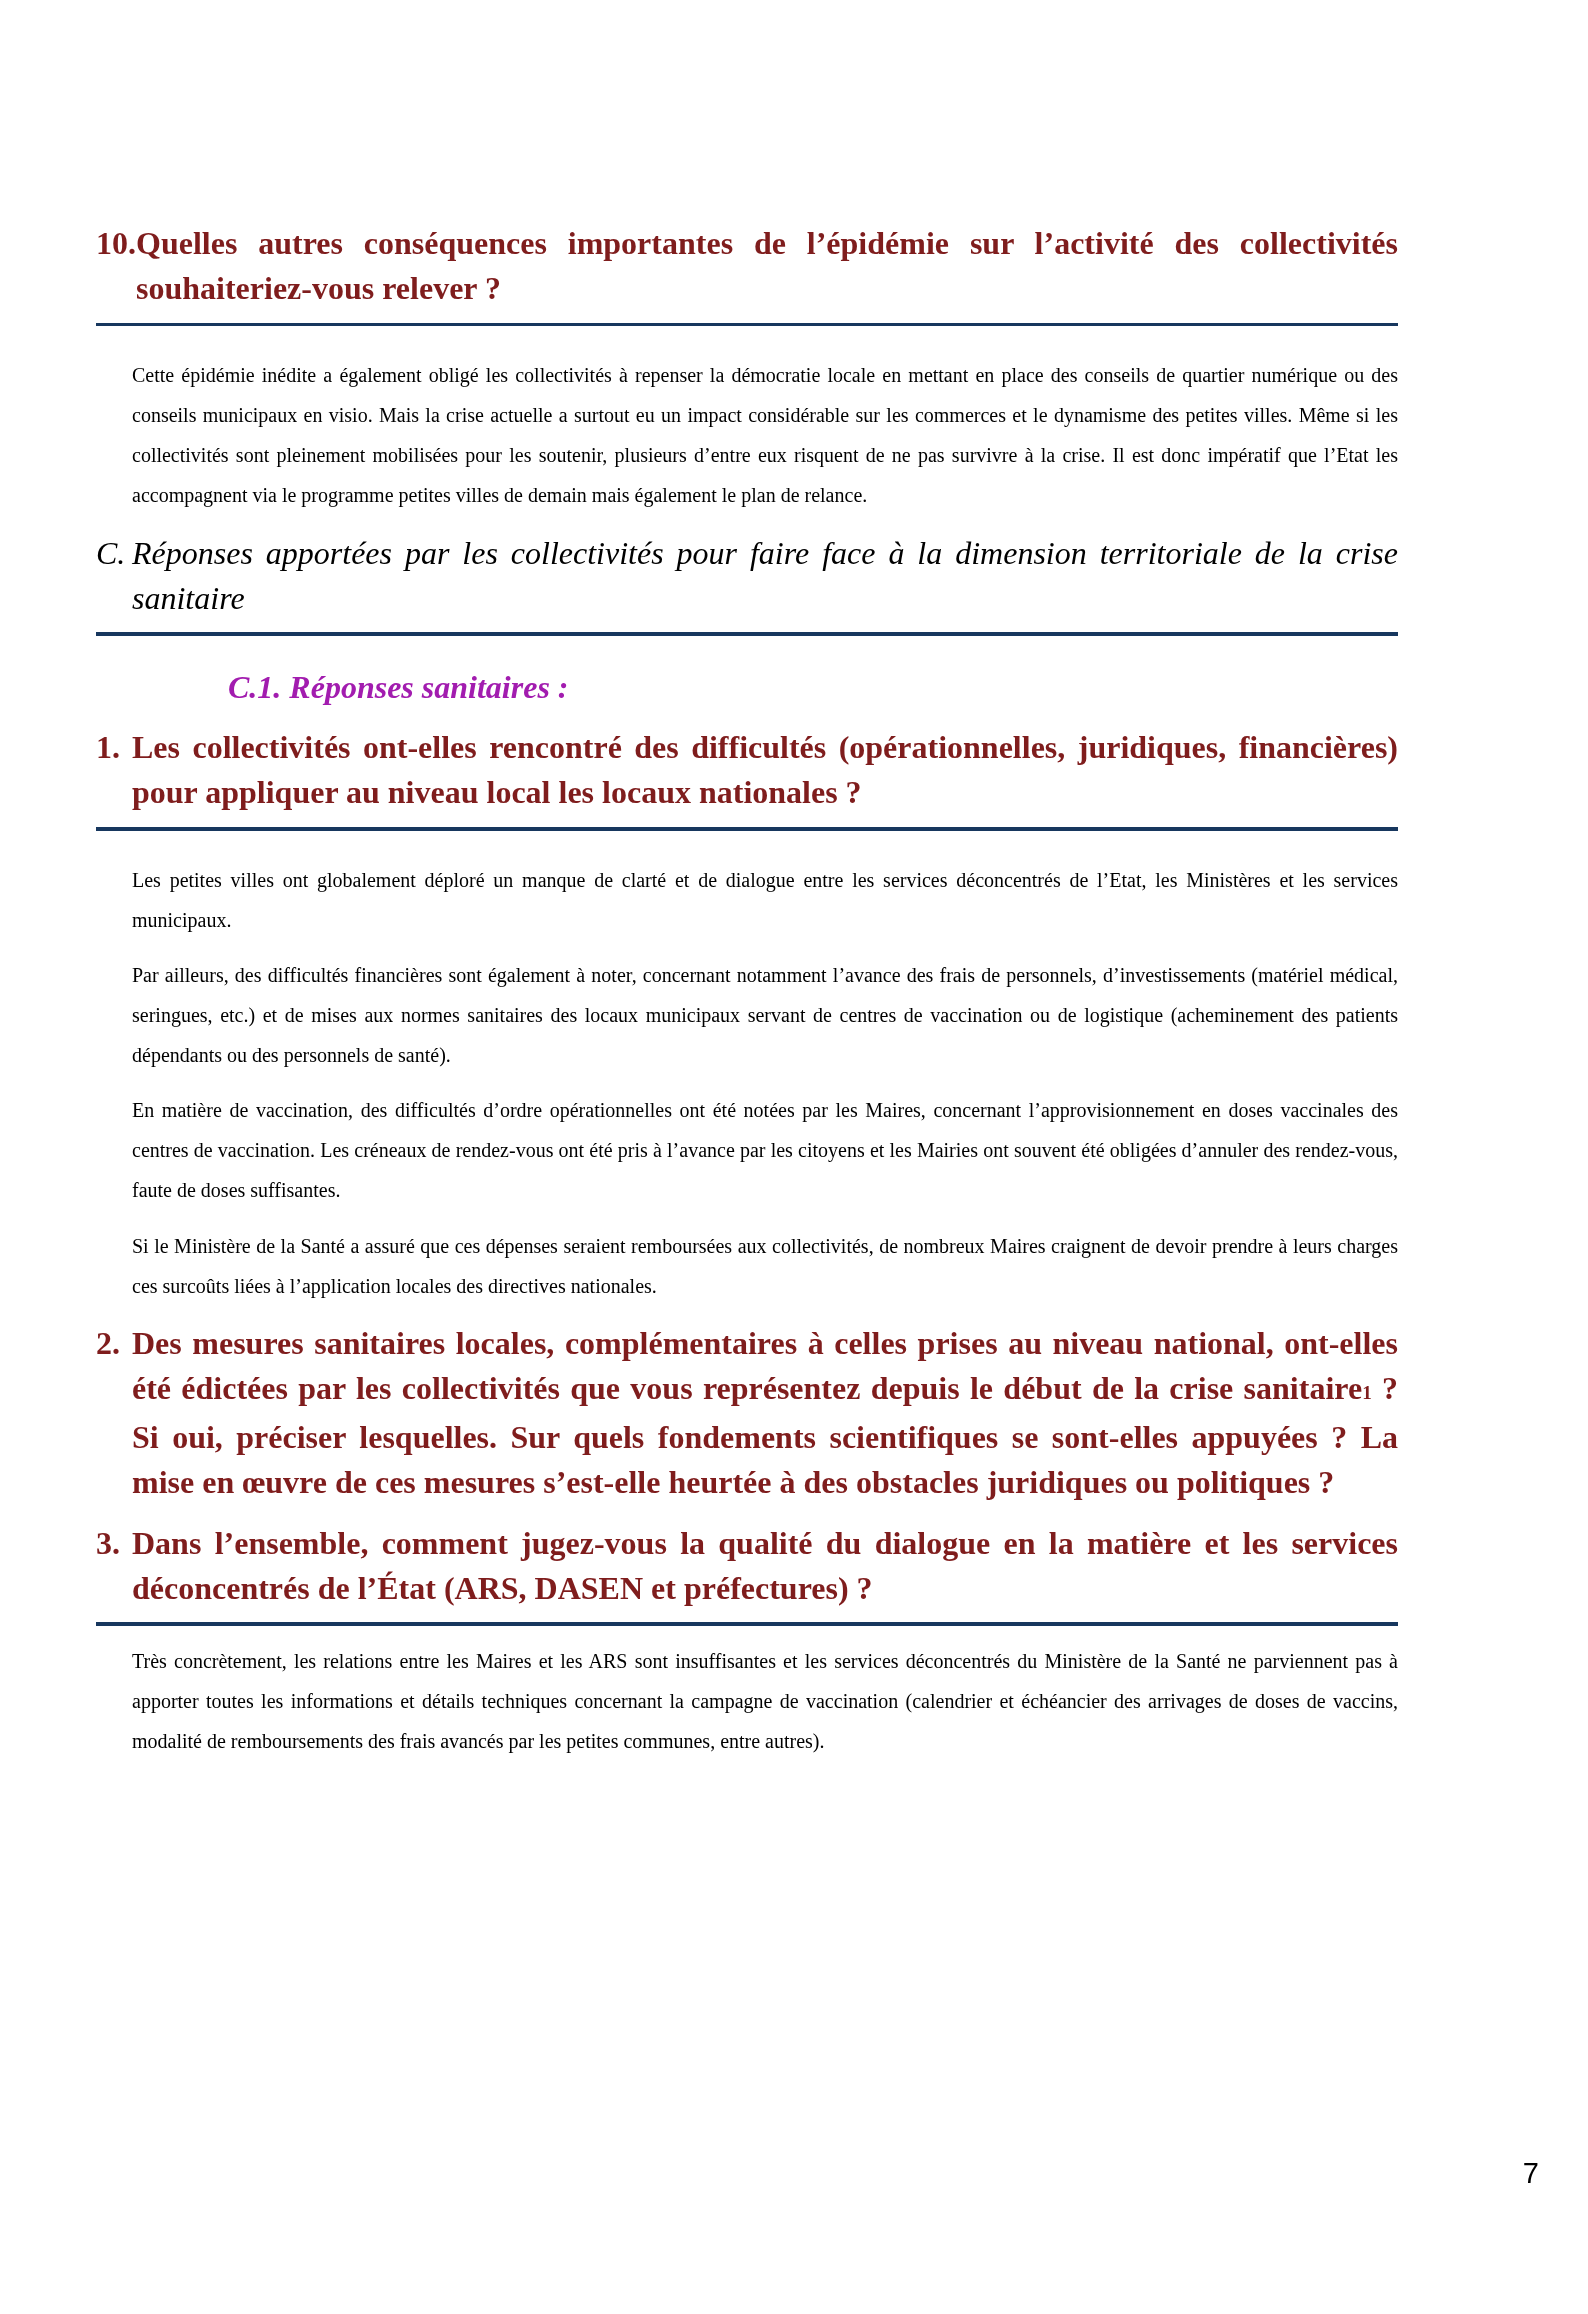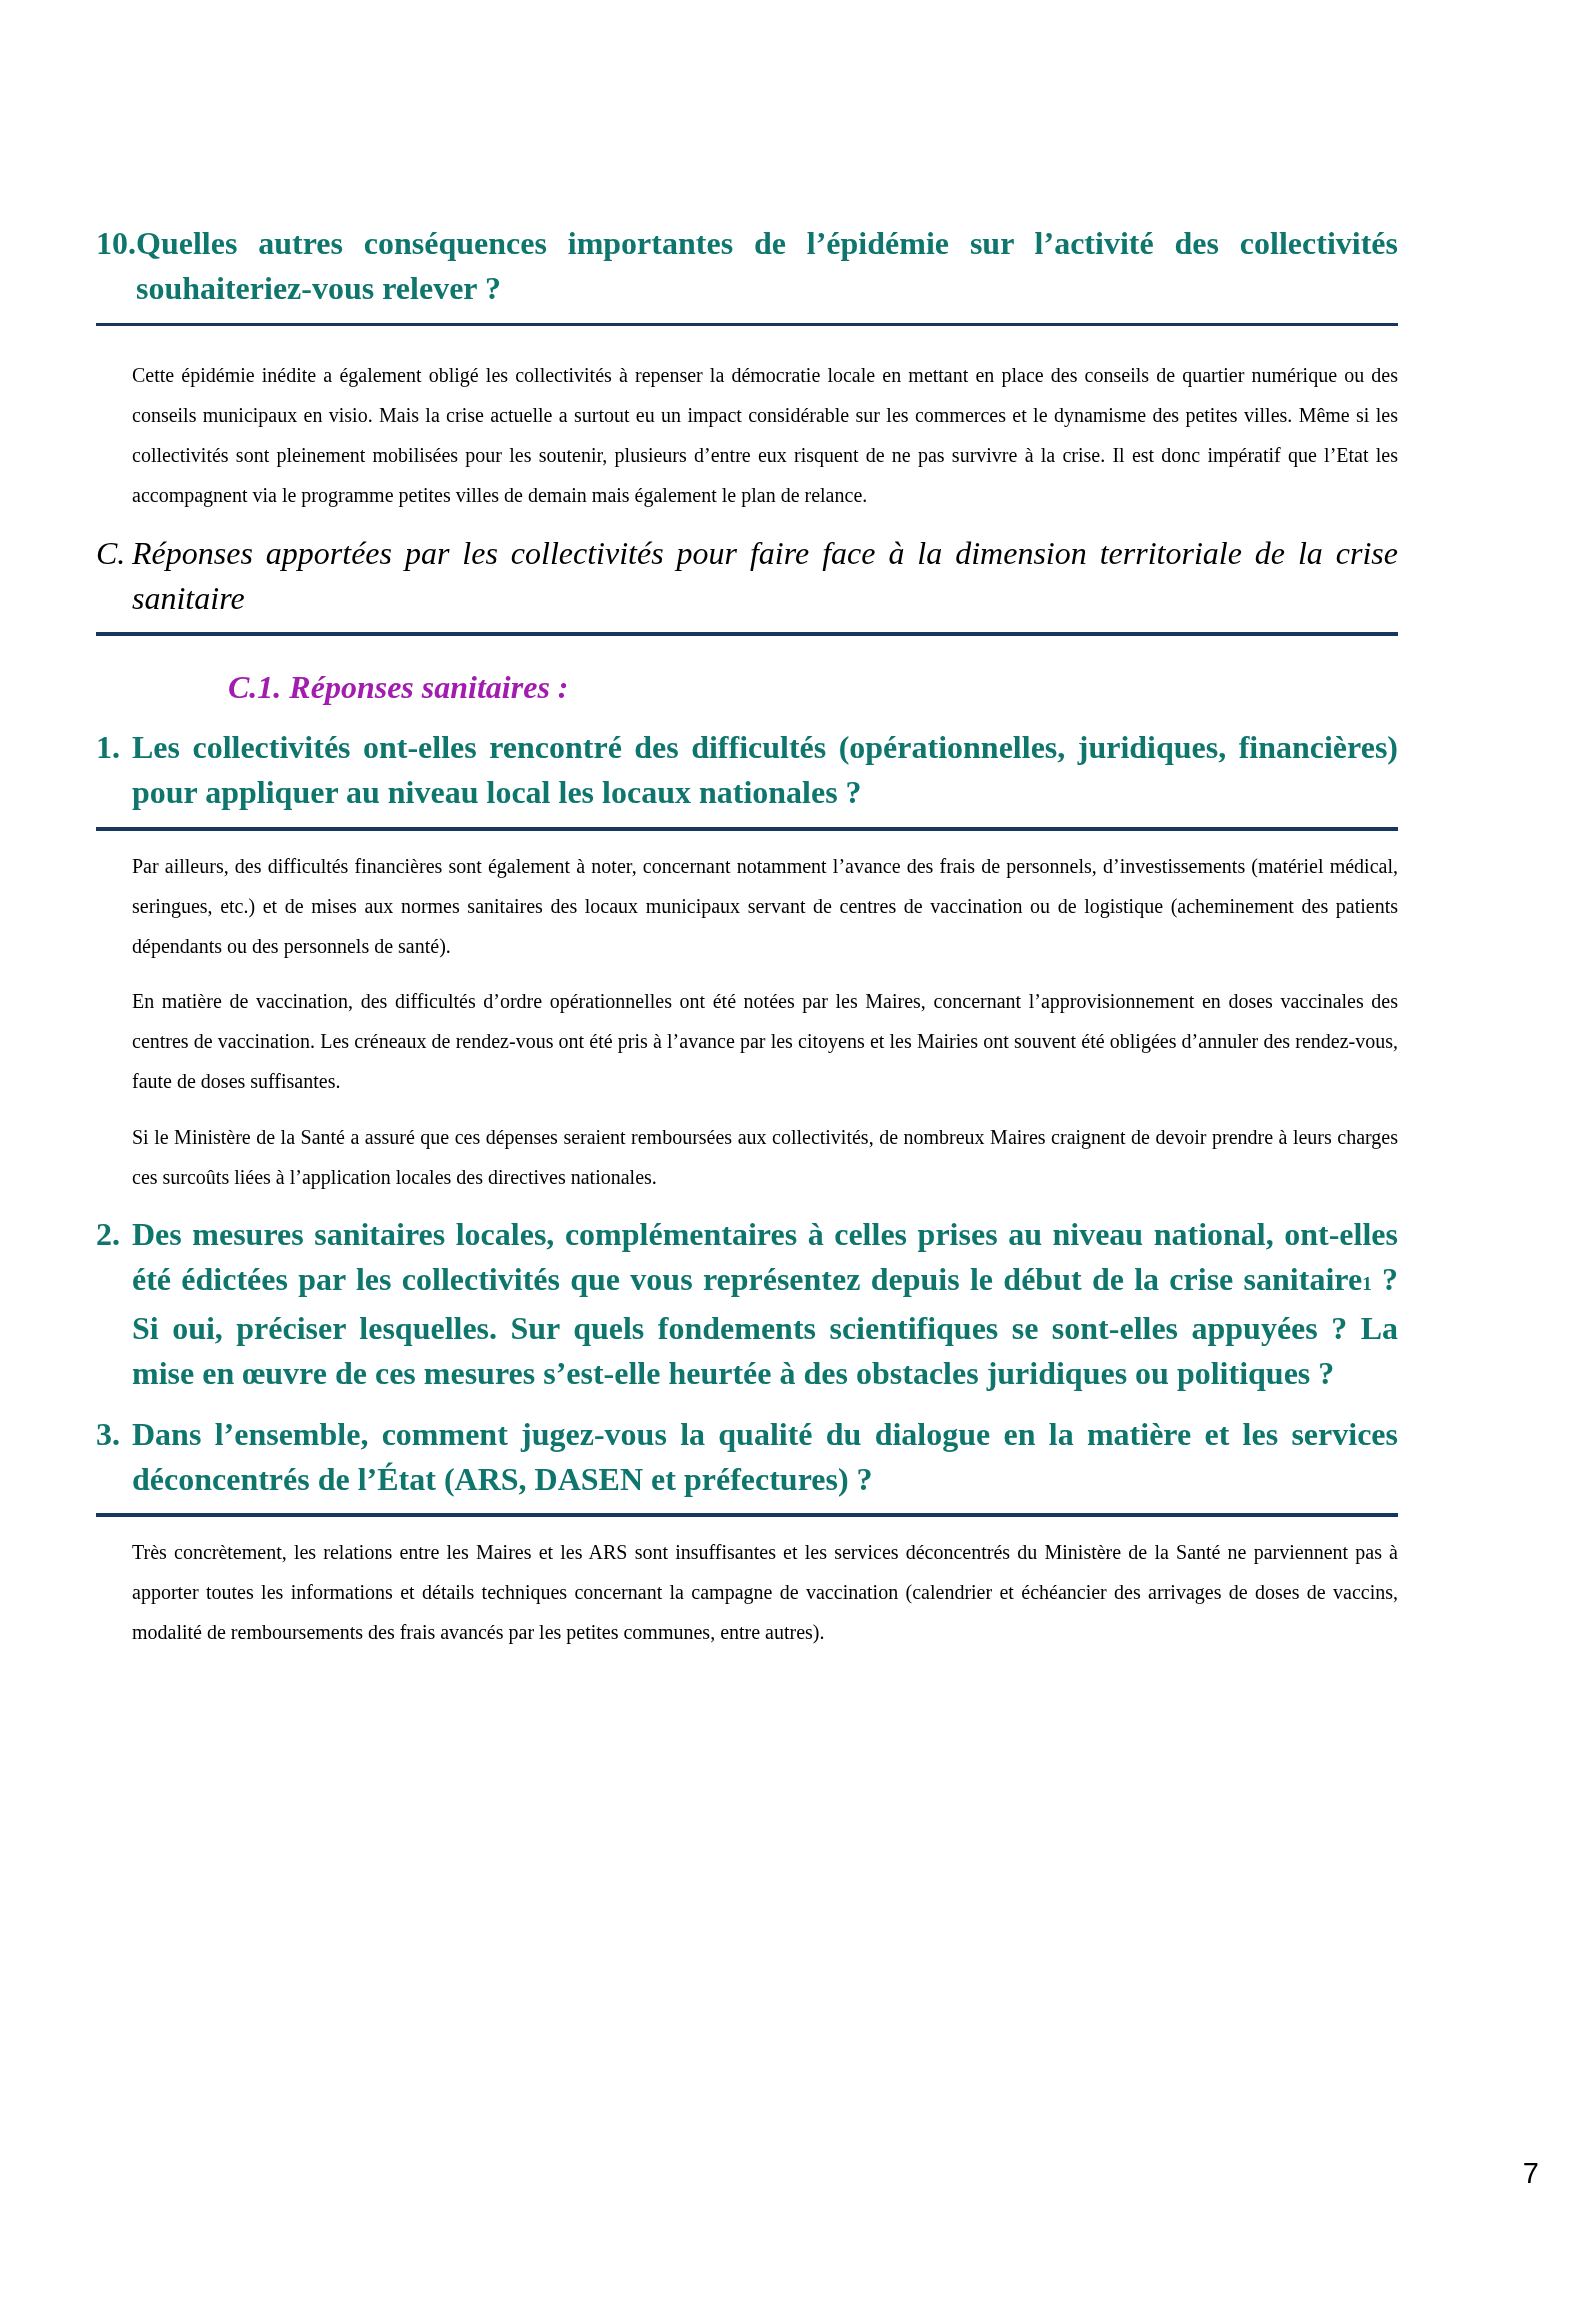--- a/index.html
+++ b/index.html
@@ -12,21 +12,21 @@
     overflow:hidden;
   }
   .page {
     position:absolute; left:0; top:0;
     width:1589px; height:2314px;
     padding:221px 191px 0 96px;
   }
   
   .qblock {
     display:flex;
-    color:#0f766e;
+    color:#7f1d1d;
     font-weight:bold;
     font-size:32px;
     line-height:45px;
     text-align:justify;
     margin-top:15.4px;
   }
   .qblock.first { margin-top:0; }
   .qnum { flex:0 0 36px; }
   .qtext { flex:1 1 auto; }
   
@@ -93,20 +93,21 @@
   <div class="rule"></div>
 
   <div class="c1line">C.1. Réponses sanitaires :</div>
 
   <div class="qblock">
     <span class="qnum">1.</span>
     <span class="qtext">Les collectivités ont-elles rencontré des difficultés (opérationnelles, juridiques, financières) pour appliquer au niveau local les locaux nationales ?</span>
   </div>
   <div class="rule"></div>
 
+  <p class="body after-rule">Les petites villes ont globalement déploré un manque de clarté et de dialogue entre les services déconcentrés de l’Etat, les Ministères et les services municipaux.</p>
   <p class="body">Par ailleurs, des difficultés financières sont également à noter, concernant notamment l’avance des frais de personnels, d’investissements (matériel médical, seringues, etc.) et de mises aux normes sanitaires des locaux municipaux servant de centres de vaccination ou de logistique (acheminement des patients dépendants ou des personnels de santé).</p>
   <p class="body">En matière de vaccination, des difficultés d’ordre opérationnelles ont été notées par les Maires, concernant l’approvisionnement en doses vaccinales des centres de vaccination. Les créneaux de rendez-vous ont été pris à l’avance par les citoyens et les Mairies ont souvent été obligées d’annuler des rendez-vous, faute de doses suffisantes.</p>
   <p class="body">Si le Ministère de la Santé a assuré que ces dépenses seraient remboursées aux collectivités, de nombreux Maires craignent de devoir prendre à leurs charges ces surcoûts liées à l’application locales des directives nationales.</p>
 
   <div class="qblock">
     <span class="qnum">2.</span>
     <span class="qtext"><span>Des mesures sanitaires locales, complémentaires à celles prises au niveau national, ont-elles été édictées par les collectivités que vous représentez depuis le début de la crise sanitaire</span><span class="fnref">1</span><span> ? Si oui, préciser lesquelles. Sur quels fondements scientifiques se sont-elles appuyées ? La mise en œuvre de ces mesures s’est-elle heurtée à des obstacles juridiques ou politiques ?</span></span>
   </div>
 
   <div class="qblock">

